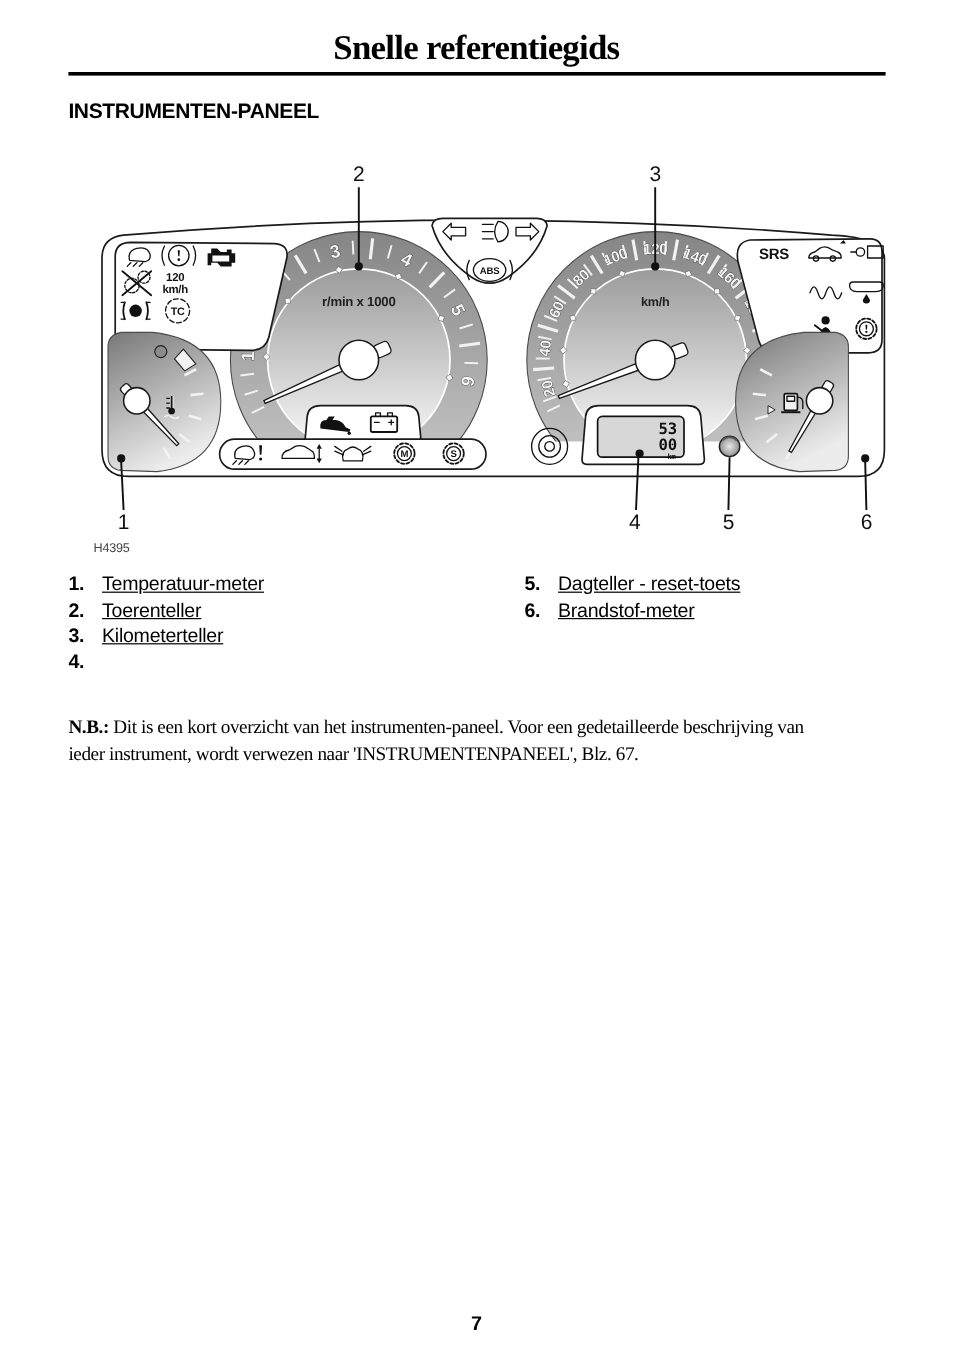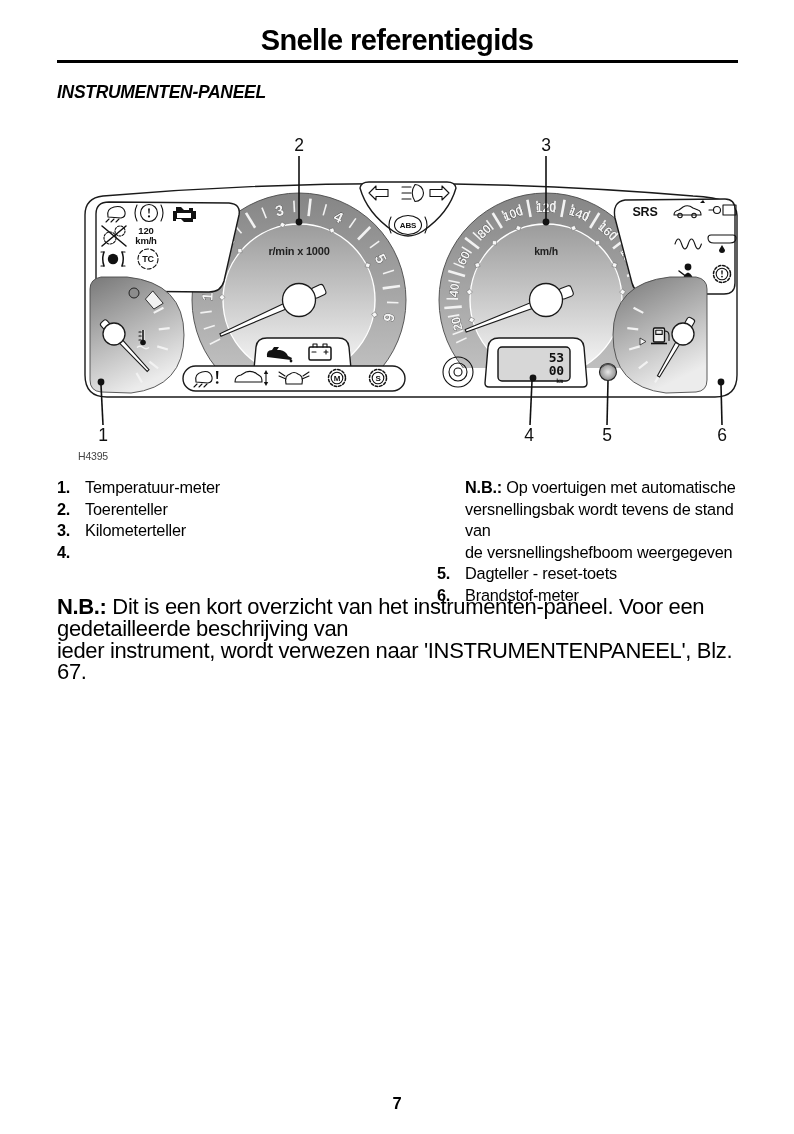--- a/index.html
+++ b/index.html
@@ -2,34 +2,34 @@
 <html><head>
 <meta charset="utf-8">
 <style>
   html,body{margin:0;padding:0;background:#fff;}
   .page{
     position:relative;width:794px;height:1134px;background:#fff;
     font-family:"Liberation Sans",sans-serif;color:#000;overflow:hidden;
     letter-spacing:-0.2px;
   }
   .abs{position:absolute;}
-  .title{top:24px;left:0;width:100%;text-align:center;font-size:29px;font-weight:bold;letter-spacing:-0.6px;}
+  .title{top:24px;left:0;width:100%;text-align:center;font-size:29px;font-weight:bold;letter-spacing:-0.6px;font-family:Liberation Serif, serif;}
   .rule{top:60px;left:57px;width:681px;height:2.5px;background:#000;}
-  .heading{top:82px;left:57px;font-size:17.5px;font-weight:bold;letter-spacing:-0.3px;font-style:italic;}
+  .heading{top:82px;left:57px;font-size:17.5px;font-weight:bold;letter-spacing:-0.3px;}
   .figure{top:135px;left:57px;width:683px;height:332px;}
   .legend{top:477px;left:57px;width:700px;font-size:16.3px;line-height:21.6px;}
   .col-left{position:absolute;left:0;top:0;width:360px;}
   .col-right{position:absolute;left:380px;top:0;width:316px;}
   .li{display:flex;}
   .li .num{width:28px;font-weight:bold;flex:none;}
-  .li .txt{white-space:pre-line;}
+  .li .txt{white-space:pre-line;text-decoration:underline;}
   .note-inline{margin-left:28px;}
   .note-inline .lbl,.bottom-note .lbl{font-weight:bold;}
   .note-inline .txt,.bottom-note .txt{white-space:pre-line;}
-  .bottom-note{top:596px;left:57px;width:705px;font-size:22px;line-height:21.8px;letter-spacing:-0.35px;}
+  .bottom-note{top:596px;left:57px;width:705px;font-size:16px;line-height:21.8px;letter-spacing:-0.35px;font-family:Liberation Serif, serif;}
   .pagenum{top:1094px;left:0;width:100%;text-align:center;font-size:16.5px;font-weight:bold;}
 
   
   .panel{fill:#fff;stroke:#1a1a1a;stroke-width:1.4px;}
   .ol{fill:none;stroke:#111;stroke-width:1.5px;stroke-linecap:round;stroke-linejoin:round;}
   .ol-thin{fill:none;stroke:#111;stroke-width:1.1px;stroke-linecap:round;stroke-linejoin:round;}
   .fl{fill:#111;stroke:none;}
   .gnum{fill:#f4f4f4;stroke:#2b2b2b;stroke-width:0.55px;paint-order:stroke;
         font-family:"Liberation Sans",sans-serif;font-weight:bold;}
   .glabel{font-family:"Liberation Sans",sans-serif;font-weight:bold;fill:#1f1f1f;text-anchor:middle;}
@@ -420,26 +420,20 @@
       </div>
       <div class="li">
         <span class="num">3.</span>
         <span class="txt">Kilometerteller</span>
       </div>
       <div class="li">
         <span class="num">4.</span>
       </div>
     </div>
     <div class="col-right">
-      <div class="note-inline">
-        <span class="lbl">N.B.:</span>
-        <span class="txt">Op voertuigen met automatische
-versnellingsbak wordt tevens de stand van
-de versnellingshefboom weergegeven</span>
-      </div>
       <div class="li">
         <span class="num">5.</span>
         <span class="txt">Dagteller - reset-toets</span>
       </div>
       <div class="li">
         <span class="num">6.</span>
         <span class="txt">Brandstof-meter</span>
       </div>
     </div>
   </div>

